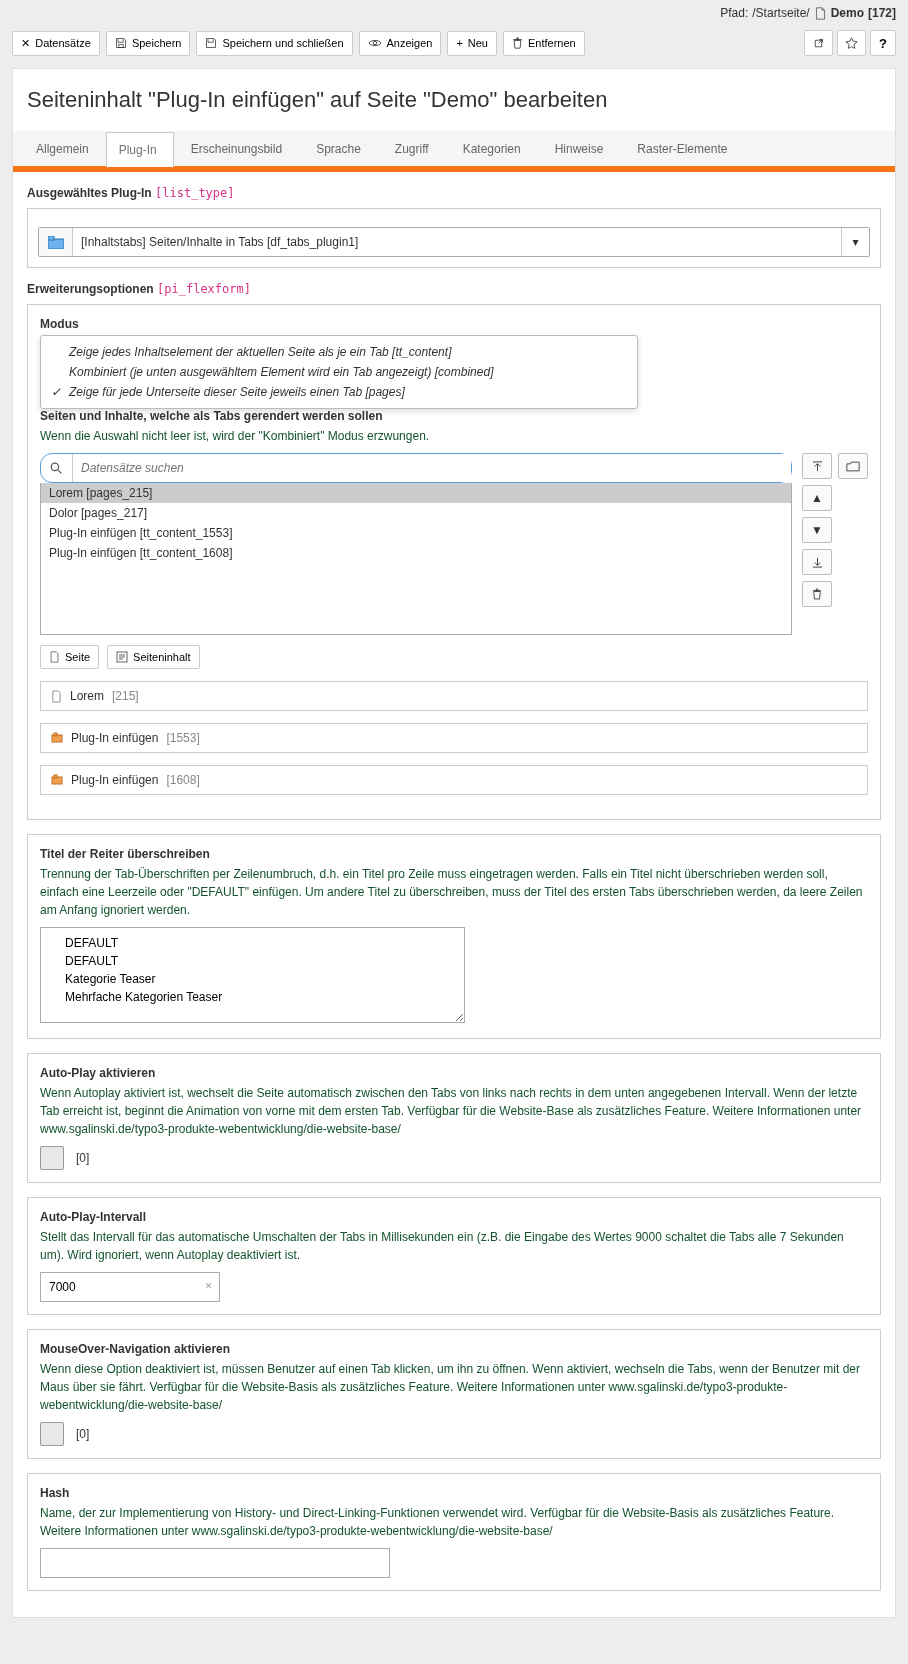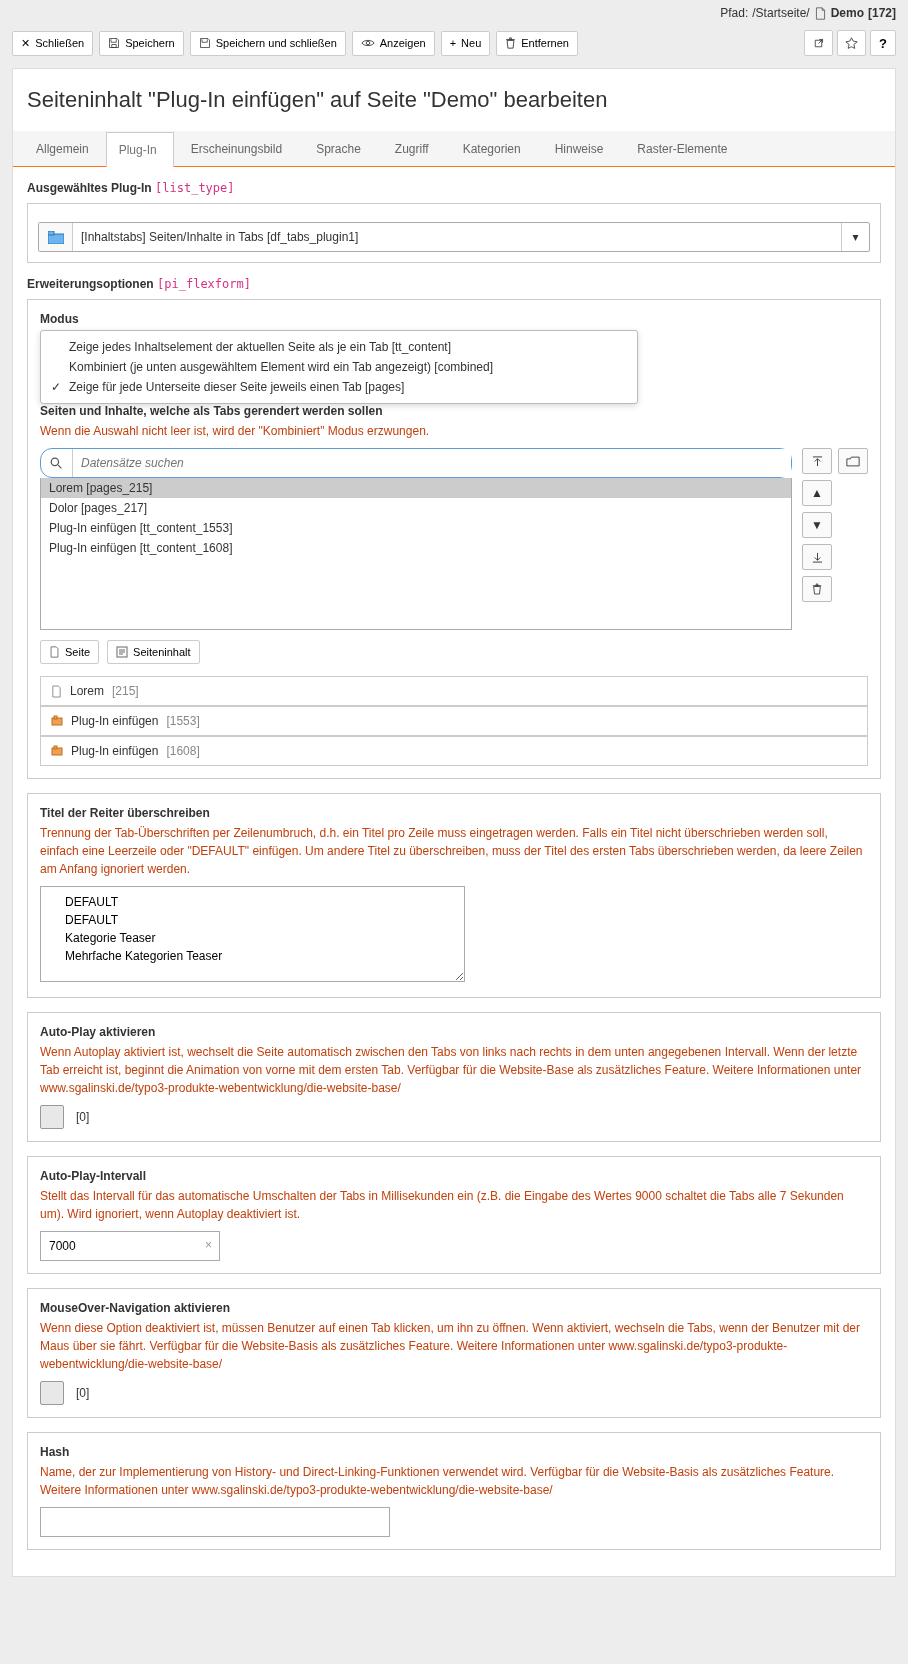--- a/index.html
+++ b/index.html
@@ -6,49 +6,49 @@
   body { font-family: Verdana, Arial, sans-serif; font-size: 12px; color: #333; background: #ededed; width: 908px; }
   .topbar { display: flex; justify-content: flex-end; padding: 6px 12px 4px; color: #333; font-size: 12px; align-items: center; gap: 4px; }
   .topbar strong { font-weight: bold; }
   .toolbar { display: flex; padding: 6px 12px 12px; gap: 6px; align-items: center; justify-content: space-between; }
   .toolbar-left { display: flex; gap: 6px; }
   .toolbar-right { display: flex; gap: 4px; }
   .btn { background: #fff; border: 1px solid #ccc; padding: 5px 8px; font-size: 11px; display: inline-flex; align-items: center; gap: 5px; cursor: pointer; border-radius: 2px; }
   .icon-btn { background: #fff; border: 1px solid #ccc; padding: 5px 7px; cursor: pointer; border-radius: 2px; display: inline-flex; align-items: center; justify-content: center; min-width: 26px; height: 26px; }
   .main { background: #fff; margin: 0 12px 16px; padding: 12px 14px; border: 1px solid #ddd; }
   h1 { font-size: 22px; font-weight: normal; margin: 6px 0 18px; }
-  .tabs { display: flex; border-bottom: 1px solid #f97316; background: #f5f5f5; margin: 0 -14px 14px; padding-left: 6px; }
+  .tabs { display: flex; border-bottom: 6px solid #f97316; background: #f5f5f5; margin: 0 -14px 14px; padding-left: 6px; }
   .tab { padding: 10px 16px; font-size: 12px; color: #666; cursor: pointer; border: 1px solid transparent; border-bottom: none; }
   .tab.active { background: #fff; border-color: #ccc; color: #737373; position: relative; top: 1px; padding-left: 12px; }
   .section { border: 1px solid #ccc; margin-bottom: 14px; }
   .section-inner { padding: 12px; }
   .field-label { font-weight: bold; font-size: 12px; margin-bottom: 8px; }
   .tech-name { color: #d63384; font-family: monospace; font-weight: normal; text-align: right; }
   .select-row { margin-top: 8px; display: flex; align-items: stretch; border: 1px solid #aaa; border-radius: 2px; height: 30px; background: #fff; }
   .select-icon { width: 34px; border-right: 1px solid #ccc; display: flex; align-items: center; justify-content: center; background: #f9f9f9; }
   .select-text { flex: 1; padding: 0 8px; display: flex; align-items: center; font-size: 12px; }
   .select-caret { width: 28px; border-left: 1px solid #ccc; display: flex; align-items: center; justify-content: center; }
   .bold-label { font-weight: bold; font-size: 12px; margin-bottom: 4px; }
-  .help-text { color: #c2410c; font-size: 12px; margin-bottom: 8px; line-height: 1.5; }
+  .help-text { color: #14532d; font-size: 12px; margin-bottom: 8px; line-height: 1.5; }
   .dropdown-open { position: relative; margin-bottom: 14px; }
   .dropdown-menu { position: absolute; top: 0; left: 0; right: 230px; background: #fff; border: 1px solid #bbb; border-radius: 3px; box-shadow: 0 2px 6px rgba(0,0,0,0.15); z-index: 10; padding: 6px 0; }
-  .dropdown-menu .opt { padding: 3px 14px 3px 28px; font-size: 12px; position: relative; cursor: pointer; white-space: nowrap; }
+  .dropdown-menu .opt { padding: 3px 14px 3px 28px; font-size: 12px; position: relative; cursor: pointer; white-space: nowrap; font-style: italic; }
   .dropdown-menu .opt.checked::before { content: "✓"; position: absolute; left: 10px; }
   .hidden-underlay { visibility: hidden; }
   .search-row { display: flex; border: 1.5px solid #5b9dd9; border-radius: 12px; height: 30px; background: #fff; margin-bottom: 0; }
   .search-icon { width: 32px; display: flex; align-items: center; justify-content: center; border-right: 1px solid #ccc; }
   .search-input { flex: 1; border: none; padding: 0 8px; font-size: 12px; outline: none; font-style: italic; color: #999; }
   .listbox-wrap { display: flex; gap: 10px; align-items: flex-start; }
   .listbox { flex: 1; border: 1px solid #aaa; border-top: none; height: 152px; overflow: auto; background: #fff; font-size: 12px; }
   .listbox .item { padding: 3px 8px; cursor: pointer; }
   .listbox .item.sel { background: #ccc; }
   .tiny-btn { width: 30px; height: 26px; border: 1px solid #bbb; background: #fafafa; display: flex; align-items: center; justify-content: center; cursor: pointer; border-radius: 2px; }
   .page-btns { margin-top: 10px; display: flex; gap: 8px; }
   .ref-list { margin-top: 12px; }
-  .ref-item { border: 1px solid #ccc; background: #fff; padding: 7px 10px; display: flex; align-items: center; gap: 8px; font-size: 12px; margin-bottom: 0; }
+  .ref-item { border: 1px solid #ccc; background: #fff; padding: 7px 10px; display: flex; align-items: center; gap: 8px; font-size: 12px; margin-bottom: 12px; }
   .ref-id { color: #888; }
   .textarea { width: 425px; height: 96px; border: 1px solid #aaa; padding: 6px 24px; font-family: inherit; font-size: 12px; line-height: 1.5; resize: vertical; }
   .checkbox-row { display: flex; align-items: center; gap: 12px; margin-top: 8px; }
   .chk { width: 24px; height: 24px; border: 1px solid #999; border-radius: 2px; background: #e8e8e8; }
   .num-input-wrap { position: relative; width: 180px; }
   .num-input { width: 100%; height: 30px; border: 1px solid #aaa; padding: 0 28px 0 8px; font-size: 12px; }
   .clear-x { position: absolute; right: 8px; top: 7px; color: #999; cursor: pointer; }
   .text-input { width: 350px; height: 30px; border: 1px solid #aaa; padding: 0 8px; }
   svg { display: block; }
   .side-cols { display: flex; flex-direction: column; gap: 6px; }
@@ -66,21 +66,21 @@
       </svg>
     </span>
   <strong>Demo</strong>
   <strong>[172]</strong>
 </div>
 
 <div class="toolbar">
   <div class="toolbar-left">
     <button class="btn">
         <span>✕</span>
-        <span>Schließen</span>
+        <span>Datensätze</span>
       </button>
     <button class="btn">
         <span>
           <svg width="12" height="12" viewBox="0 0 16 16">
             <path d="M2 2h10l2 2v10H2z M4 3v4h7V3 M5 10h6v4H5z" fill="none" stroke="#333"></path>
           </svg>
         </span>
         <span>Speichern</span>
       </button>
     <button class="btn">

